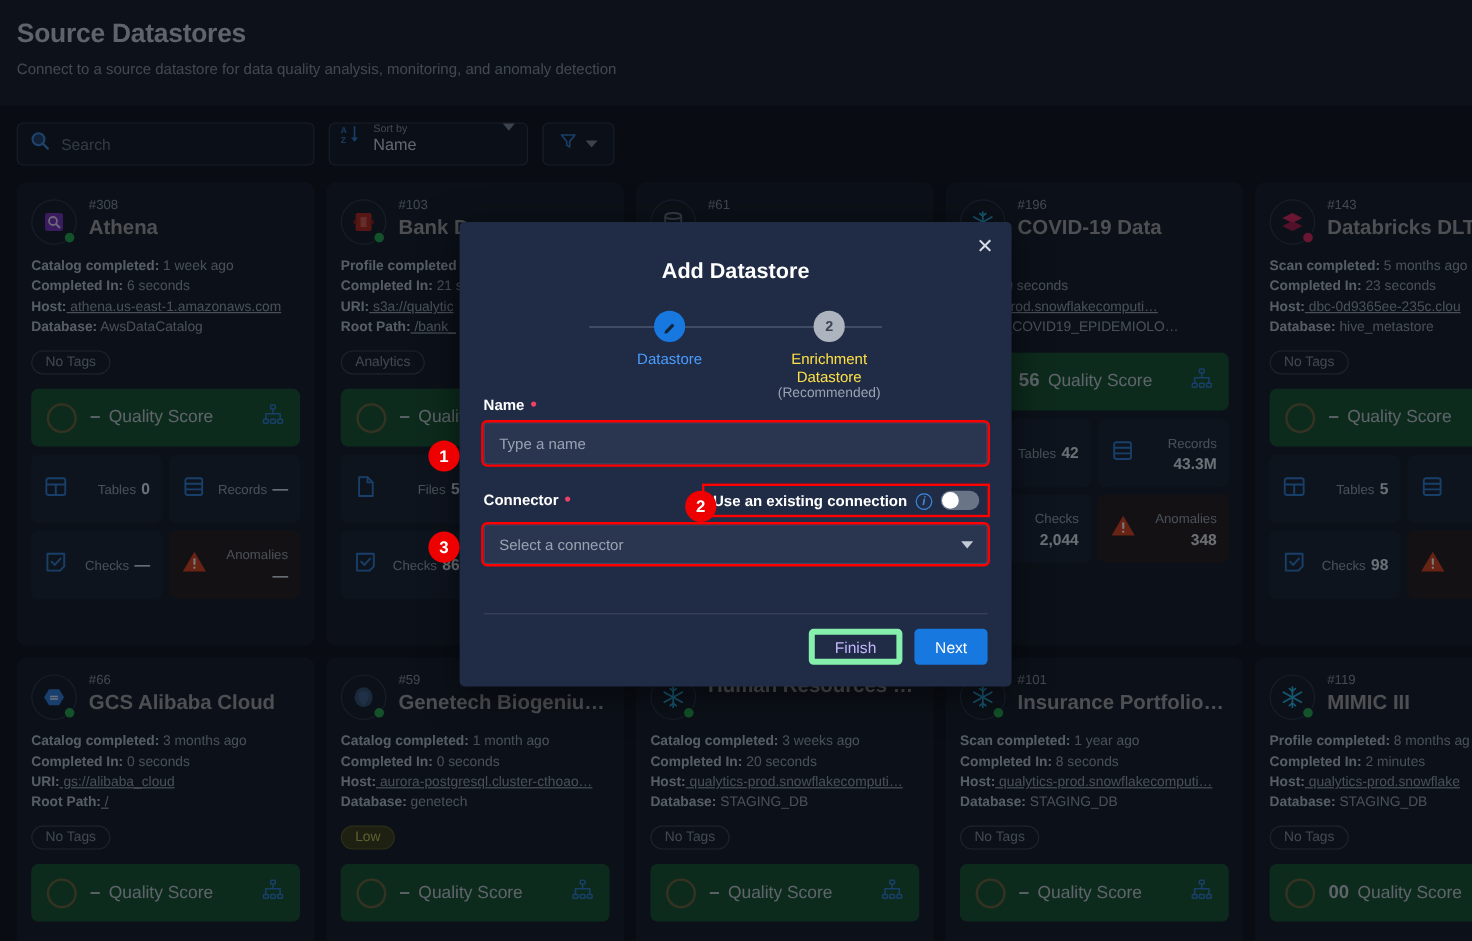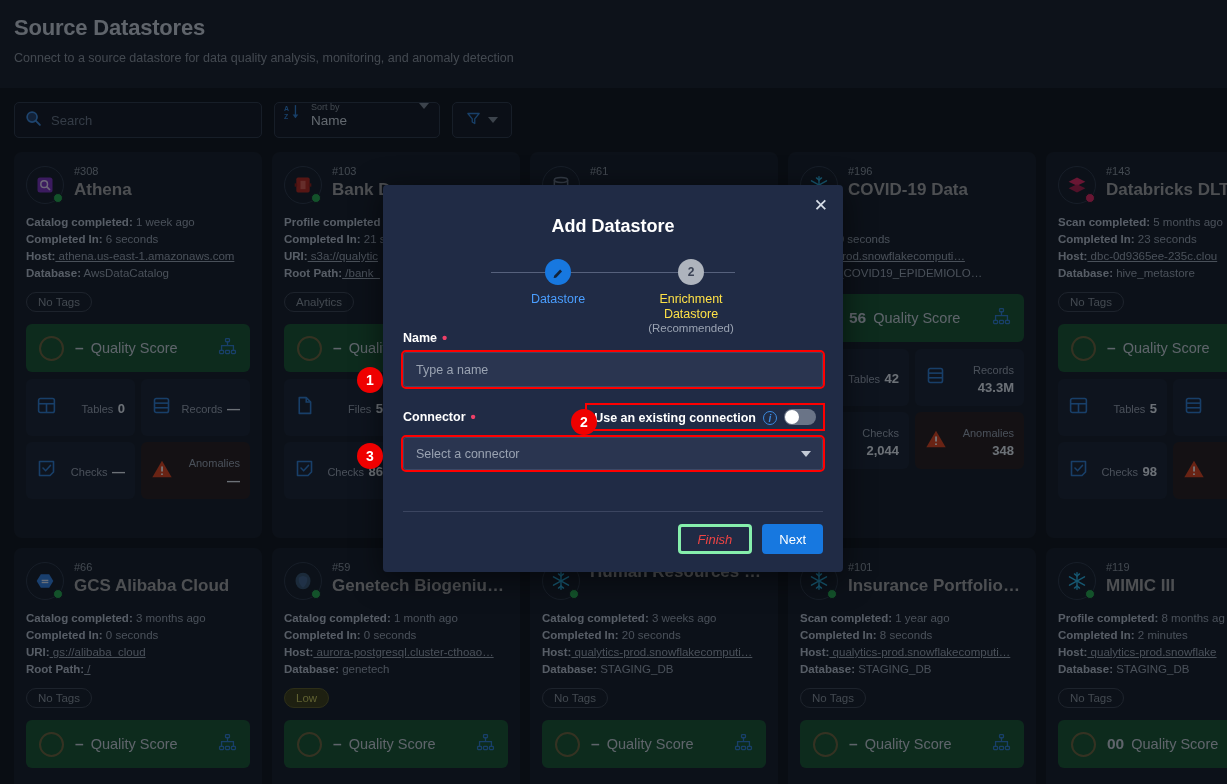--- a/index.html
+++ b/index.html
@@ -234,21 +234,21 @@
   }
   .select-input .caret { position: absolute; right: 11px; border-top-color: #c3cad6; }
 
   .modal-divider { border-top: 1px solid #3b4560; margin-top: 41px; }
   .modal-actions {
     display: flex; justify-content: flex-end; gap: 10px;
     margin-top: 12px;
   }
   .btn { height: 30px; border-radius: 4px; font-size: 13px; padding: 0 17px;
          display: flex; align-items: center; justify-content: center; cursor: pointer; }
-  .btn-finish { border: 3px solid #86efac; color: #ef4444; background: transparent; font-style: italic; }
+  .btn-finish { border: 5px solid #86efac; color: #c4b5fd; background: transparent; }
   .btn-next { background: #1778e0; color: #fff; }
 
   
   .badge {
     position: absolute; width: 26px; height: 26px; border-radius: 50%;
     background: #ef0000; color: #fff; font-size: 14px; font-weight: bold;
     display: flex; align-items: center; justify-content: center;
     z-index: 60;
   }
   .b1 { left: 357px; top: 367px; }

